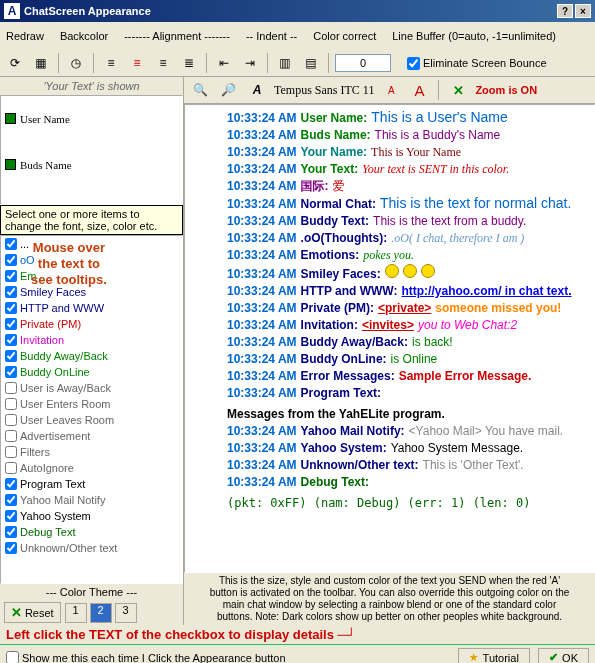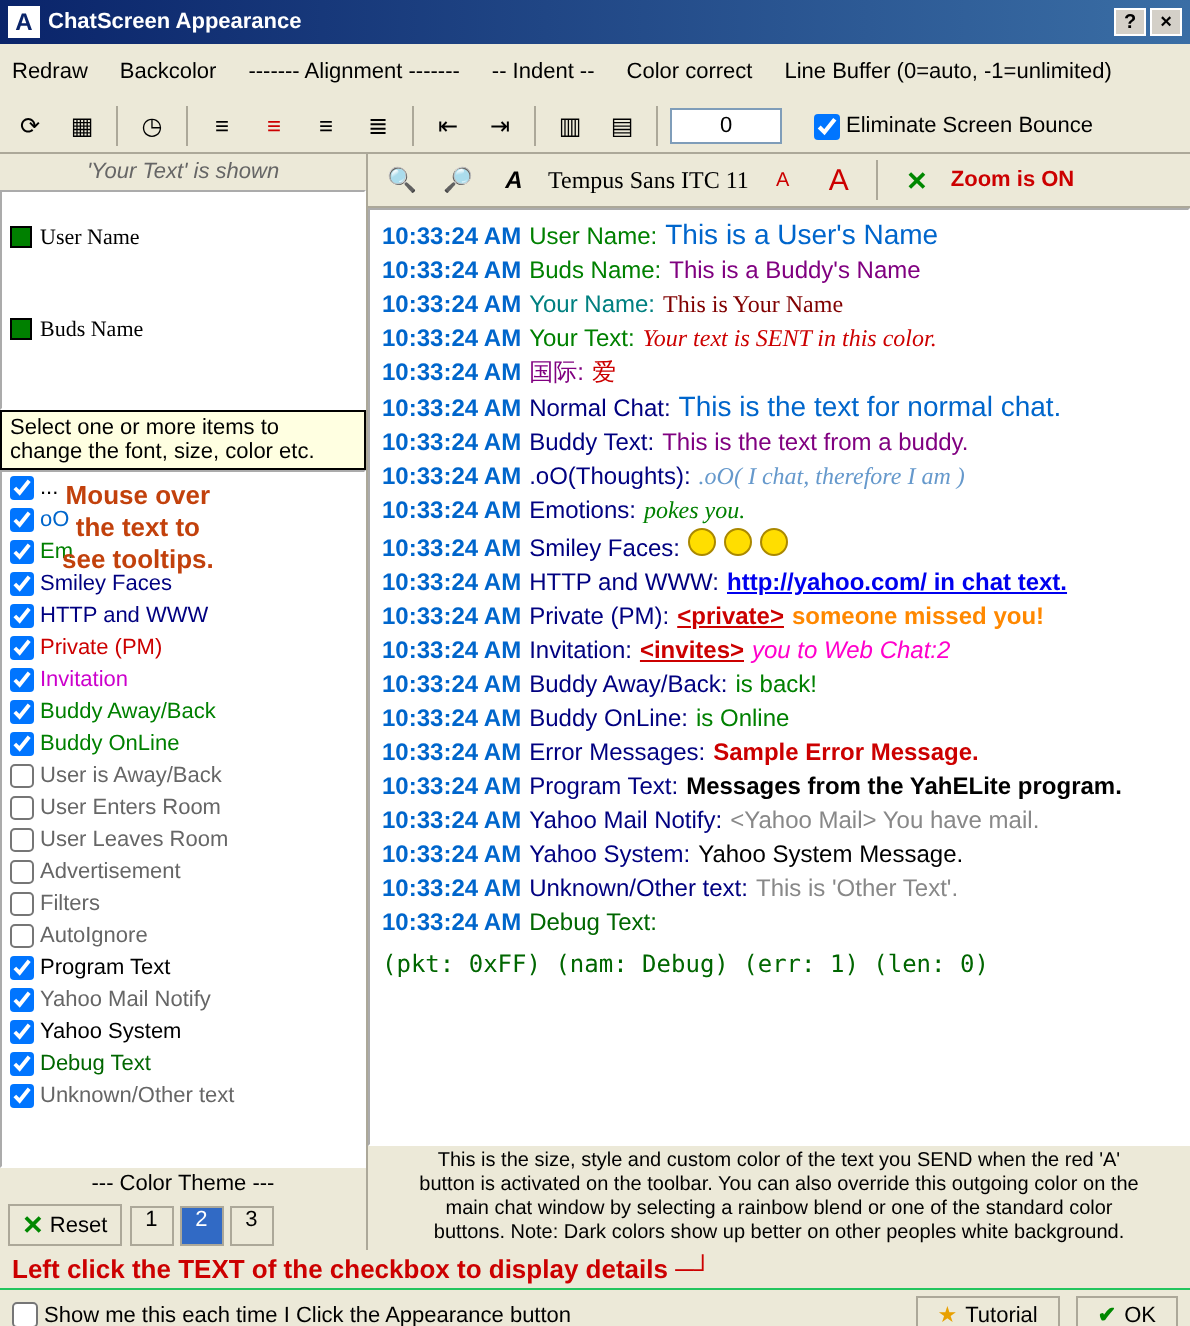--- a/index.html
+++ b/index.html
@@ -27,23 +27,23 @@
 .tooltip-bar { background: #ffffe1; border: 1px solid #000; padding: 2px 4px; font-size: 11px; }
 .check-list { background: #fff; border: 1px inset #fff; flex: 1; overflow-y: auto; position: relative; }
 .cl-item { display: flex; align-items: center; gap: 3px; padding: 0 4px; height: 16px; }
 .cl-item input { width: 12px; height: 12px; }
 .overlay-hint { position: absolute; top: 4px; left: 30px; color: #c2410c; font-weight: bold; font-size: 13px; line-height: 16px; text-align: center; pointer-events: none; }
 .right-col { flex: 1; display: flex; flex-direction: column; }
 .fonttool { display: flex; align-items: center; gap: 6px; padding: 2px 6px; background: #ece9d8; border-bottom: 1px solid #aca899; }
 .fontname { font-family: 'Comic Sans MS', cursive; font-size: 12px; }
 .zoom-on { color: #cc0000; font-weight: bold; }
 .chat-area { flex: 1; background: #fff; border: 1px inset #fff; overflow-y: auto; padding: 4px 6px; font-size: 12px; line-height: 17px; }
-.chat-line { display: flex; gap: 4px; flex-wrap: wrap; align-items: baseline; }
+.chat-line { display: flex; gap: 4px; flex-wrap: wrap; align-items: baseline; margin-left: 36px; }
 .ts { color: #0066cc; font-weight: bold; white-space: nowrap; }
-.lbl { font-weight: normal; }
+.lbl { font-weight: bold; }
 .hint-text { font-size: 10px; text-align: center; padding: 2px 20px; line-height: 12px; }
 .theme-row { display: flex; align-items: center; gap: 4px; padding: 2px 4px; }
 .theme-btn { width: 22px; height: 20px; border: 1px solid #aca899; background: #ece9d8; text-align: center; cursor: pointer; font-size: 11px; }
 .theme-btn.active { background: #316ac5; color: #fff; }
 .reset-btn { display: flex; align-items: center; gap: 3px; padding: 2px 6px; border: 1px solid #aca899; background: #ece9d8; cursor: pointer; }
 .green-x { color: #008800; font-weight: bold; font-size: 13px; }
 .green-chk { color: #008800; font-weight: bold; }
 .footer-hint { color: #cc0000; font-weight: bold; font-size: 13px; padding: 2px 6px; }
 .footer-row { display: flex; align-items: center; gap: 8px; padding: 3px 6px; border-top: 1px solid #22c55e; }
 .footer-row .spacer { flex: 1; }

